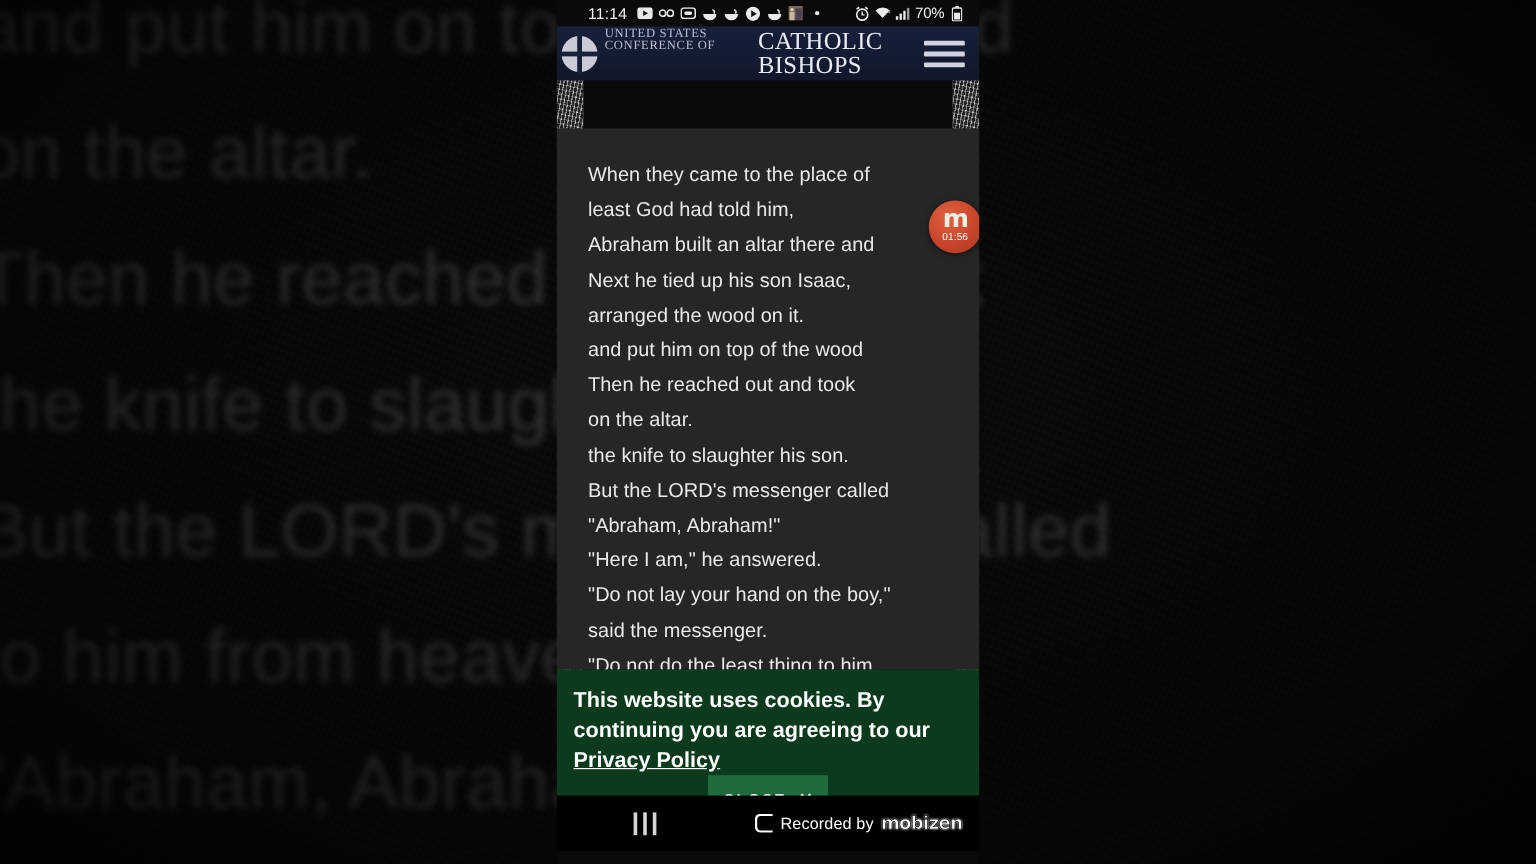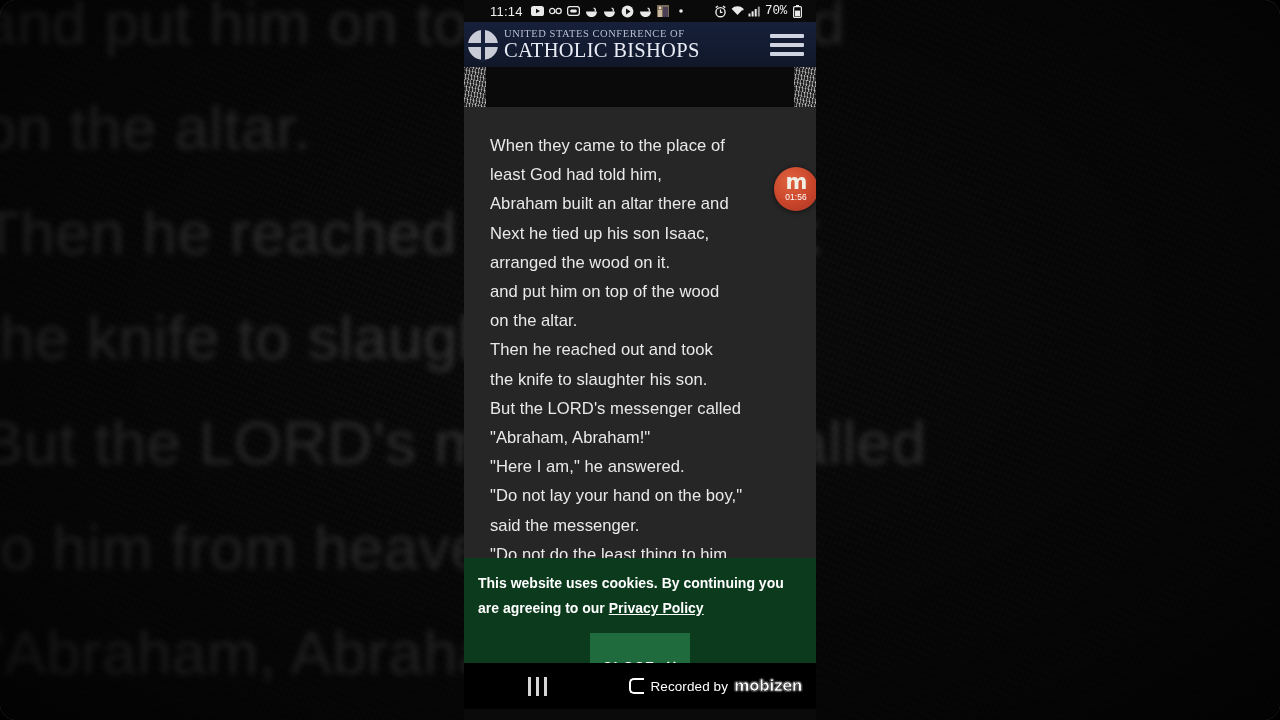--- a/index.html
+++ b/index.html
@@ -3,21 +3,21 @@
 <meta charset="utf-8">
 <title>USCCB Mobile Screen Recording</title>
 <style>
   * { margin:0; padding:0; box-sizing:border-box; }
   html,body{
     width:1280px; height:720px; overflow:hidden;
     background:#000;
     font-family:"Liberation Sans", sans-serif;
   }
 
-  #stage{ position:relative; width:1280px; height:720px; background:#7dd3fc; overflow:hidden;border-radius:16px; }
+  #stage{ position:relative; width:1280px; height:720px; background:#7dd3fc; overflow:hidden; }
 
   
   .bg-wrap{
     position:absolute; inset:0;
     background:#0d0d0d;
     overflow:hidden;
   }
   .bg-noise{
     position:absolute; inset:0;
     background:
@@ -79,21 +79,21 @@
     font-size:12.5px;
     gap:5px;
   }
   .sb-clock{ font-size:13px; letter-spacing:.2px; margin-left:18px; margin-right:3px; }
   .sb-ico{
     display:inline-flex; align-items:center; justify-content:center;
     width:13px; height:13px; color:#e8e8e8;
     flex:0 0 auto;
   }
   .sb-spacer{ flex:1 1 auto; }
-  .sb-right{ display:flex; align-items:center; gap:4px; margin-right:4px;font-family:Liberation Mono, monospace; }
+  .sb-right{ display:flex; align-items:center; gap:4px; margin-right:4px; }
   .sb-batt{ font-size:12.5px; letter-spacing:-.2px; }
 
   
   .site-header{
     position:relative; z-index:9;
     height:45px; width:100%;
     background:linear-gradient(180deg,#17203a 0%,#131b31 60%,#101728 100%);
     display:flex; align-items:center;
     padding:0 12px 0 4px;
   }
@@ -106,21 +106,21 @@
     background:#c9ccd6;
   }
   .logo-mark .vbar{
     position:absolute; left:13px; top:-2px; width:4px; height:34px;
     background:#17203a;
   }
   .logo-mark .hbar{
     position:absolute; top:13px; left:-2px; height:4px; width:34px;
     background:#17203a;
   }
-  .brand{ display:flex; flex-direction:column; justify-content:center; line-height:1; }
+  .brand{ display:flex; flex-direction:row; justify-content:center; line-height:1; }
   .brand-top{
     font-family:"Liberation Serif", serif;
     font-size:10.5px; letter-spacing:.55px;
     color:#b9bfd0;
   }
   .brand-main{
     font-family:"Liberation Serif", serif;
     font-size:20.5px; letter-spacing:.3px;
     color:#e9ecf4; margin-top:1px;
   }
@@ -172,21 +172,21 @@
     position:absolute; left:0; right:0; bottom:46px;
     height:116px;
     background:#0b3b1c;
     z-index:11;
     display:flex; flex-direction:column;
   }
   .cookie-msg{
     flex:1 1 auto;
     padding:13px 14px 0 14px;
     color:#ffffff;
-    font-size:14px;
+    font-size:18px;
     font-weight:bold;
     line-height:25px;
   }
   .cookie-msg .pp{
     color:#ffffff; text-decoration:underline; cursor:pointer;
   }
   .cookie-actions{
     height:41px; display:flex; align-items:stretch; justify-content:center;
   }
   .close-btn{
@@ -367,22 +367,22 @@
       </div>
     </div>
 
     <div class="reading">
       <p>When they came to the place of</p>
       <p>least God had told him,</p>
       <p>Abraham built an altar there and</p>
       <p>Next he tied up his son Isaac,</p>
       <p>arranged the wood on it.</p>
       <p>and put him on top of the wood</p>
+      <p>Then he reached out and took</p>
       <p>on the altar.</p>
-      <p>Then he reached out and took</p>
       <p>the knife to slaughter his son.</p>
       <p>But the LORD's messenger called</p>
       <p>"Abraham, Abraham!"</p>
       <p>"Here I am," he answered.</p>
       <p>"Do not lay your hand on the boy,"</p>
       <p>said the messenger.</p>
       <p>"Do not do the least thing to him.</p>
     </div>
 
     <div class="rec-float">

